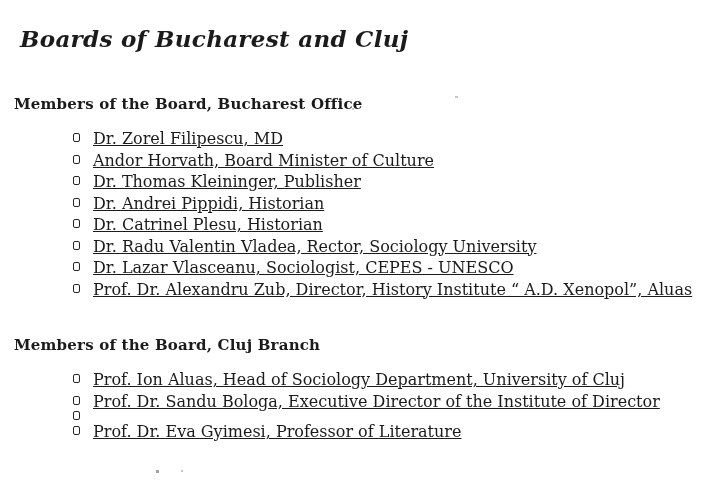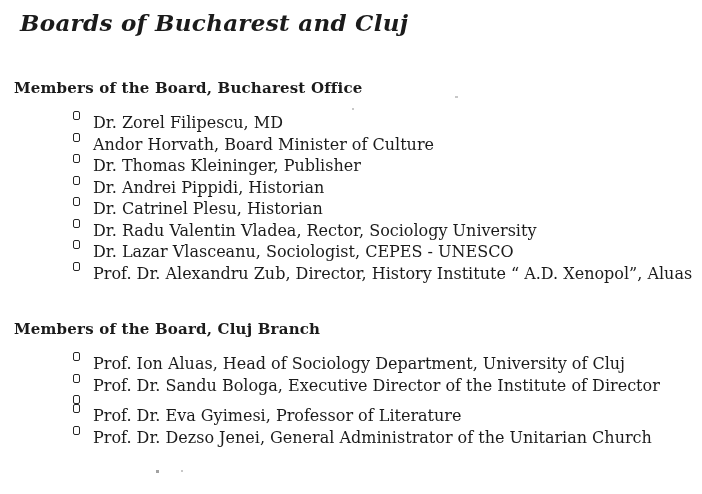--- a/index.html
+++ b/index.html
@@ -6,21 +6,21 @@
   body {
     width: 702px;
     height: 494px;
     background: #ffffff;
     overflow: hidden;
     position: relative;
     font-family: "DejaVu Serif", "Liberation Serif", serif;
     color: #1b1b1b;
     -webkit-font-smoothing: antialiased;
   }
-  .page { padding-top: 9px; }
+  .page { padding-top: 9px; margin-top: 16px; }
 
   .doc-title {
     margin: 0 0 0 20px;
     font-size: 23px;
     font-style: italic;
     font-weight: bold;
     letter-spacing: 0.3px;
     line-height: 28px;
   }
 
@@ -34,24 +34,25 @@
   .section-bucharest .section-heading { margin-top: 42px; }
   .section-cluj .section-heading { margin-top: 36px; }
 
   ul.member-list {
     list-style: none;
     margin: 14px 0 0 0;
     padding: 0 0 0 73px;
   }
   ul.member-list li {
     display: flex;
-    align-items: flex-start;
+    align-items: center;
     font-size: 16px;
     line-height: 21.5px;
     white-space: nowrap;
+    text-decoration: underline;
   }
   .square-bullet {
     flex: none;
     width: 5px;
     height: 7px;
     border: 1.6px solid #252525;
     border-radius: 2px;
     margin-right: 13px;
     position: relative;
     top: -1px;
@@ -124,24 +125,20 @@
         <span class="square-bullet"></span>
         <span>Prof. Dr. Sandu Bologa, Executive Director of the Institute of Director</span>
       </li>
       <li>
         <span class="square-bullet"></span>
       </li>
       <li>
         <span class="square-bullet"></span>
         <span>Prof. Dr. Eva Gyimesi, Professor of Literature</span>
       </li>
-      <li>
-        <span class="square-bullet"></span>
-        <span>Prof. Dr. Dezso Jenei, General Administrator of the Unitarian Church</span>
-      </li>
     </ul>
   </div>
 
   <span class="speck s1"></span>
   <span class="speck s2"></span>
   <span class="speck s3"></span>
   <span class="speck s4"></span>
 
 </div>
 

